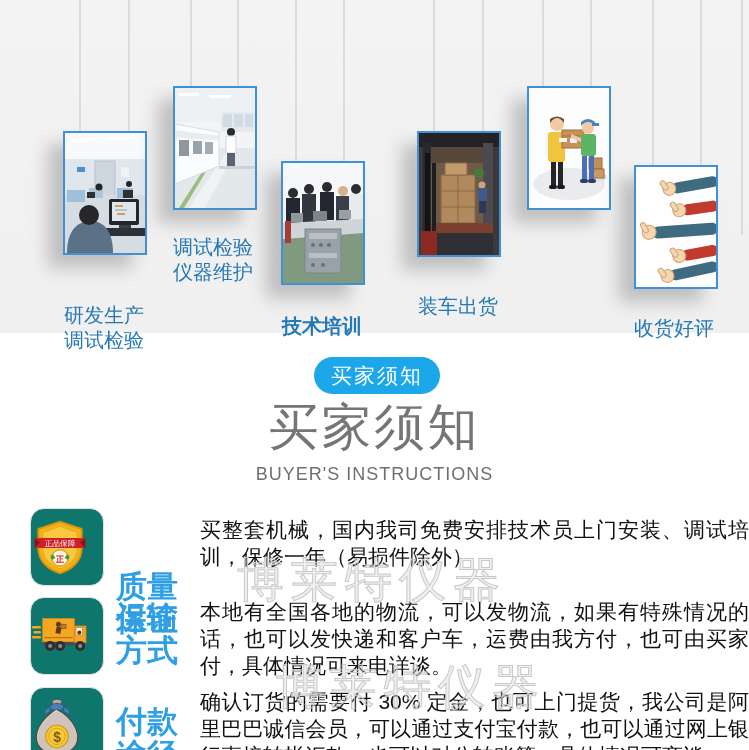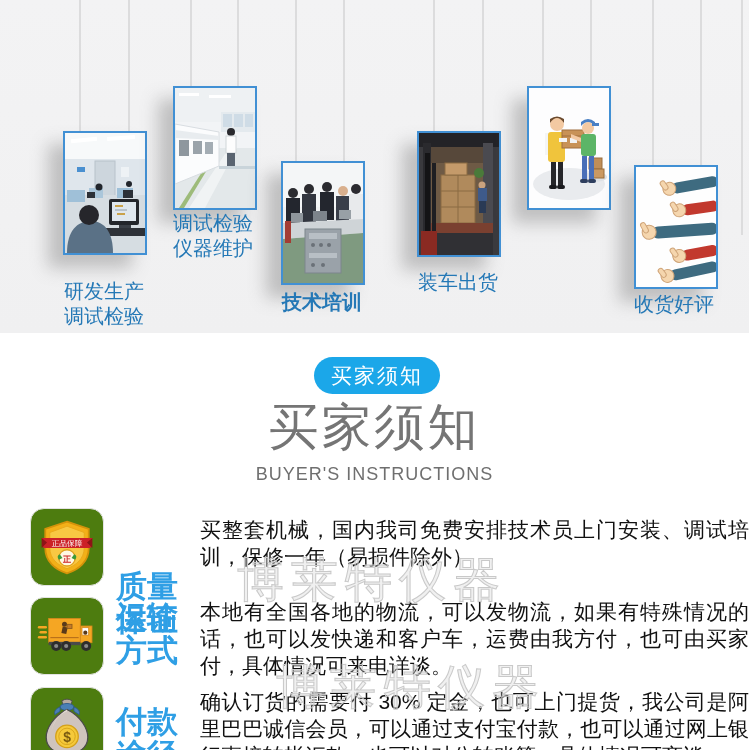--- a/index.html
+++ b/index.html
@@ -6,33 +6,33 @@
   .page{position:relative;width:749px;height:750px;overflow:hidden;background:#fff;
         font-family:"Liberation Sans","DejaVu Sans",sans-serif;}
   
   .process{position:absolute;left:0;top:0;width:749px;height:333px;
            background:linear-gradient(180deg,#f3f3f4 0%,#f0f0f1 100%);}
   .hang-line{position:absolute;top:0;width:2px;background:#dcdcdd;}
   .photo{position:absolute;border:2px solid #4190d4;background:#fff;
          box-shadow:-15px 13px 16px rgba(110,110,110,.38);}
   .photo svg{display:block;}
   .caption{position:absolute;color:#2478b6;font-size:20px;line-height:25px;
-           text-align:center;white-space:nowrap;font-weight:500;}
+           text-align:center;white-space:nowrap;font-weight:500;margin-top:24px;}
   
   .badge-pill{position:absolute;left:314px;top:357px;width:126px;height:37px;
               background:#1ba7e9;border-radius:19px;color:#fff;font-size:21px;
               letter-spacing:2px;display:flex;align-items:center;justify-content:center;}
   .main-title{position:absolute;left:0;top:398px;width:749px;text-align:center;
               font-size:50px;line-height:58px;color:#757575;letter-spacing:3px;}
   .subtitle{position:absolute;left:0;top:464px;width:749px;text-align:center;
             font-size:18px;color:#6f6f6f;letter-spacing:1px;}
   
-  .icon-card{position:absolute;left:30px;width:72px;height:76px;background:#4d7c0f;
+  .icon-card{position:absolute;left:30px;width:72px;height:76px;background:#0f766e;
              border:1px solid #e3e3e3;border-radius:14px;display:flex;
-             align-items:center;justify-content:center;}
+             align-items:center;justify-content:flex-start;}
   .row-label{position:absolute;left:102px;width:90px;text-align:center;color:#2f9fe5;
              font-weight:bold;font-size:31px;line-height:33px;}
   .row-text{position:absolute;left:200px;width:549px;color:#111;font-size:21px;
             line-height:27px;text-align:justify;}
   .watermark{position:absolute;font-size:47px;letter-spacing:7px;white-space:nowrap;
              color:rgba(205,205,205,.30);-webkit-text-stroke:1px #c9c9c9;z-index:5;text-align:right;}
 </style>
 </head>
 <body>
 

